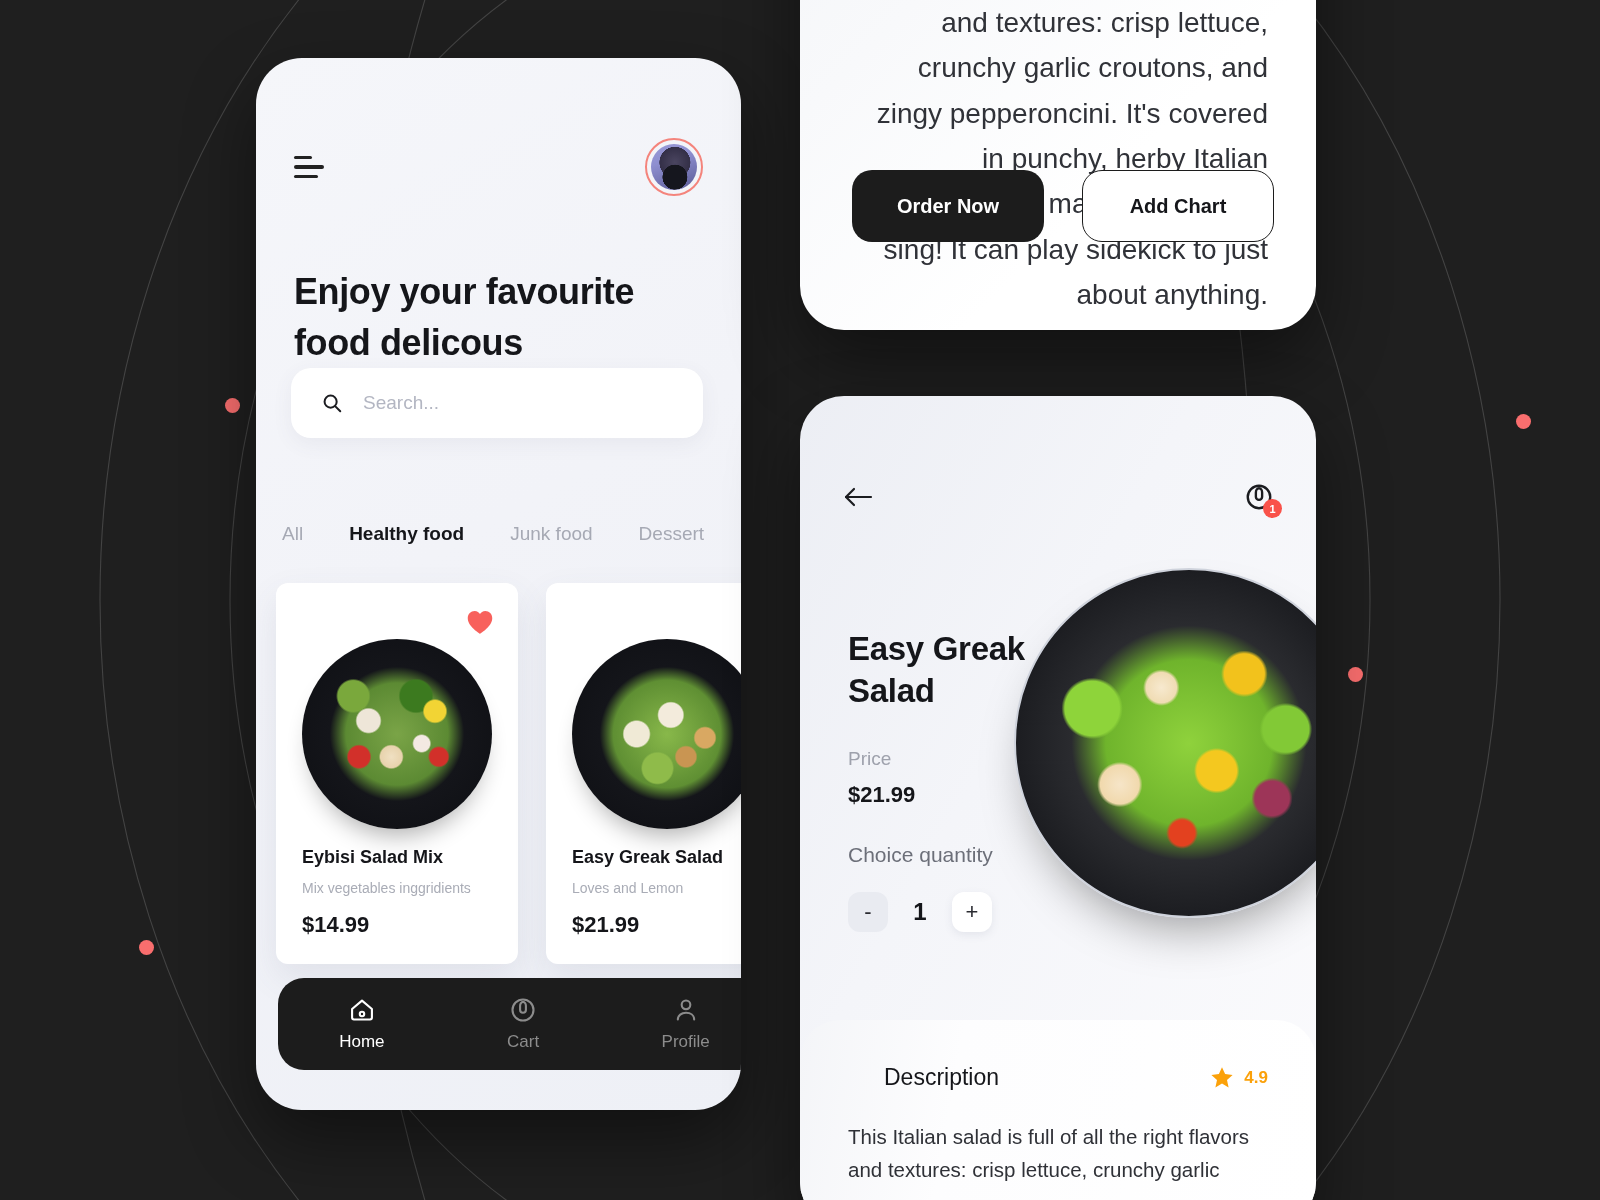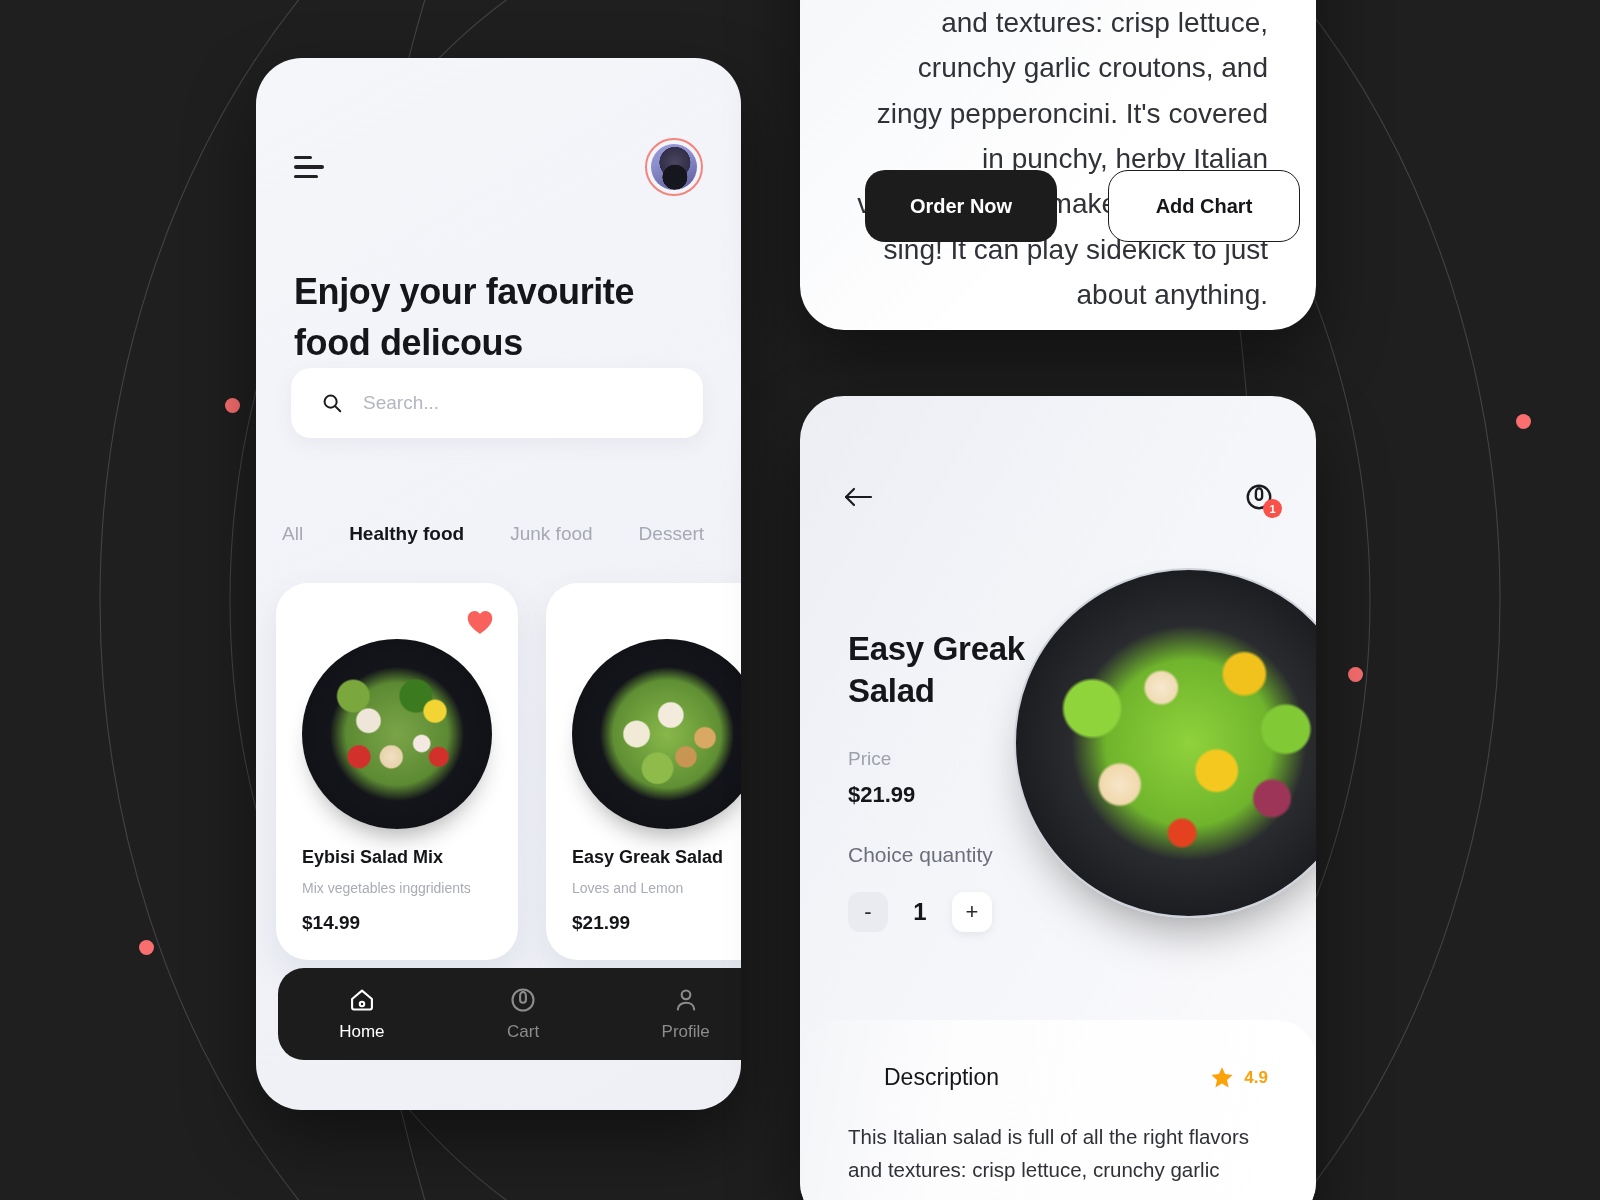--- a/index.html
+++ b/index.html
@@ -72,21 +72,21 @@
     position:absolute; left:0; right:0; top:465px;
     display:flex; align-items:center; padding-left:26px; gap:46px;
   }
   .cat-tab { font-size:19px; color:#a6a9b4; cursor:pointer; white-space:nowrap; }
   .cat-tab.active { color:#15161a; font-weight:700; }
 
   .cards-row {
     position:absolute; left:20px; top:525px; display:flex; gap:28px;
   }
   .food-card {
-    width:242px; border-radius:32px; background:#fff;
+    width:242px; border-radius:12px; background:#fff;
     box-shadow:0 14px 34px rgba(80,90,120,.10);
     padding:22px 26px 26px; position:relative; flex:0 0 auto;
   }
   .heart {
     position:absolute; right:24px; top:26px;
     width:28px; height:26px; cursor:pointer;
   }
   .bowl {
     width:190px; height:190px; margin:34px auto 18px;
     border-radius:50%; position:relative;
@@ -108,24 +108,24 @@
     background:
       radial-gradient(circle at 60% 62%, #c99552 0%, #c99552 6%, transparent 7%),
       radial-gradient(circle at 70% 52%, #d9a862 0%, #d9a862 6%, transparent 7%),
       radial-gradient(circle at 52% 40%, #f3ebdc 0%, #f3ebdc 8%, transparent 9%),
       radial-gradient(circle at 34% 50%, #f0ead6 0%, #f0ead6 8%, transparent 9%),
       radial-gradient(circle at 45% 68%, #8fbb4a 0%, #8fbb4a 9%, transparent 10%),
       radial-gradient(circle at 50% 50%, #88b84a 0%, #5f8f33 40%, #14151a 50%, #0d0e12 100%);
   }
   .card-name { font-size:18px; font-weight:700; color:#15161a; margin-top:4px; }
   .card-desc { font-size:14px; color:#a9acb6; margin-top:12px; }
-  .card-price { font-size:19px; font-weight:700; color:#15161a; margin-top:16px; }
+  .card-price { font-size:22px; font-weight:700; color:#15161a; margin-top:16px; }
 
   .bottom-nav {
-    position:absolute; left:22px; bottom:50px;
+    position:absolute; left:22px; bottom:40px;
     width:493px; height:92px; border-radius:26px; background:#1c1c1c;
     display:flex; align-items:center; justify-content:space-around;
   }
   .nav-item {
     display:flex; flex-direction:column; align-items:center; gap:8px;
     color:#8c8c8c; font-size:17px; cursor:pointer;
   }
   .nav-item.active { color:#fff; }
 
   
@@ -140,21 +140,21 @@
   .detail-top .body-text {
     position:absolute; left:48px; top:330px; width:420px;
     font-size:28px; line-height:1.62; color:#303238;text-align:right;
   }
   .btn-row {
     position:absolute; left:52px; top:500px; display:flex; gap:38px;
   }
   .btn {
     height:72px; border-radius:20px; display:flex; align-items:center;
     justify-content:center; font-size:20px; font-weight:700; cursor:pointer;
-    padding:0 36px; white-space:nowrap;margin-left:13px;
+    padding:0 36px; white-space:nowrap;
   }
   .btn-dark { background:#1c1c1c; color:#fff; min-width:192px; }
   .btn-outline { background:#fff; color:#15161a; border:1.6px solid #1c1c1c; min-width:192px; }
 
   
   .detail-main {
     position:absolute; left:800px; top:396px;
     width:516px; height:830px;
     border-radius:44px;
     background:linear-gradient(120deg,#eceef4 0%,#f4f5f9 40%,#fbfbfd 100%);

